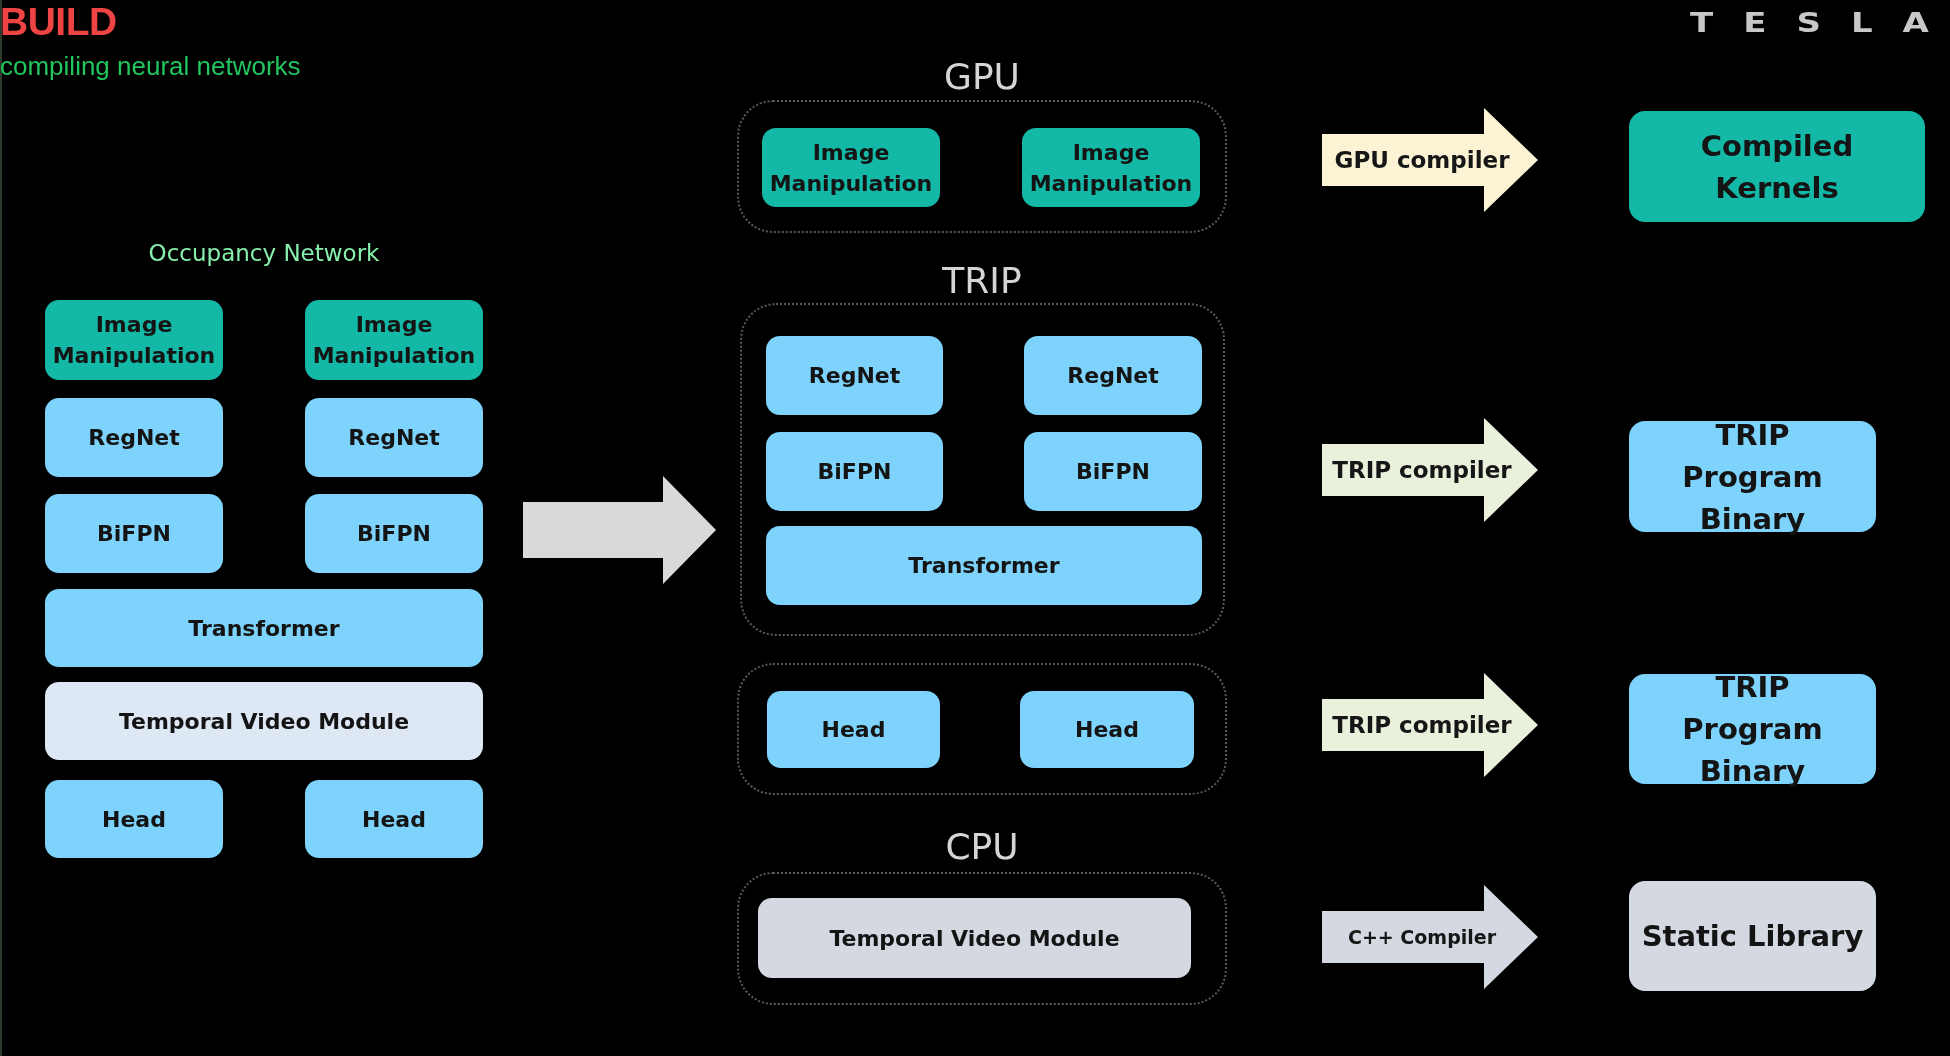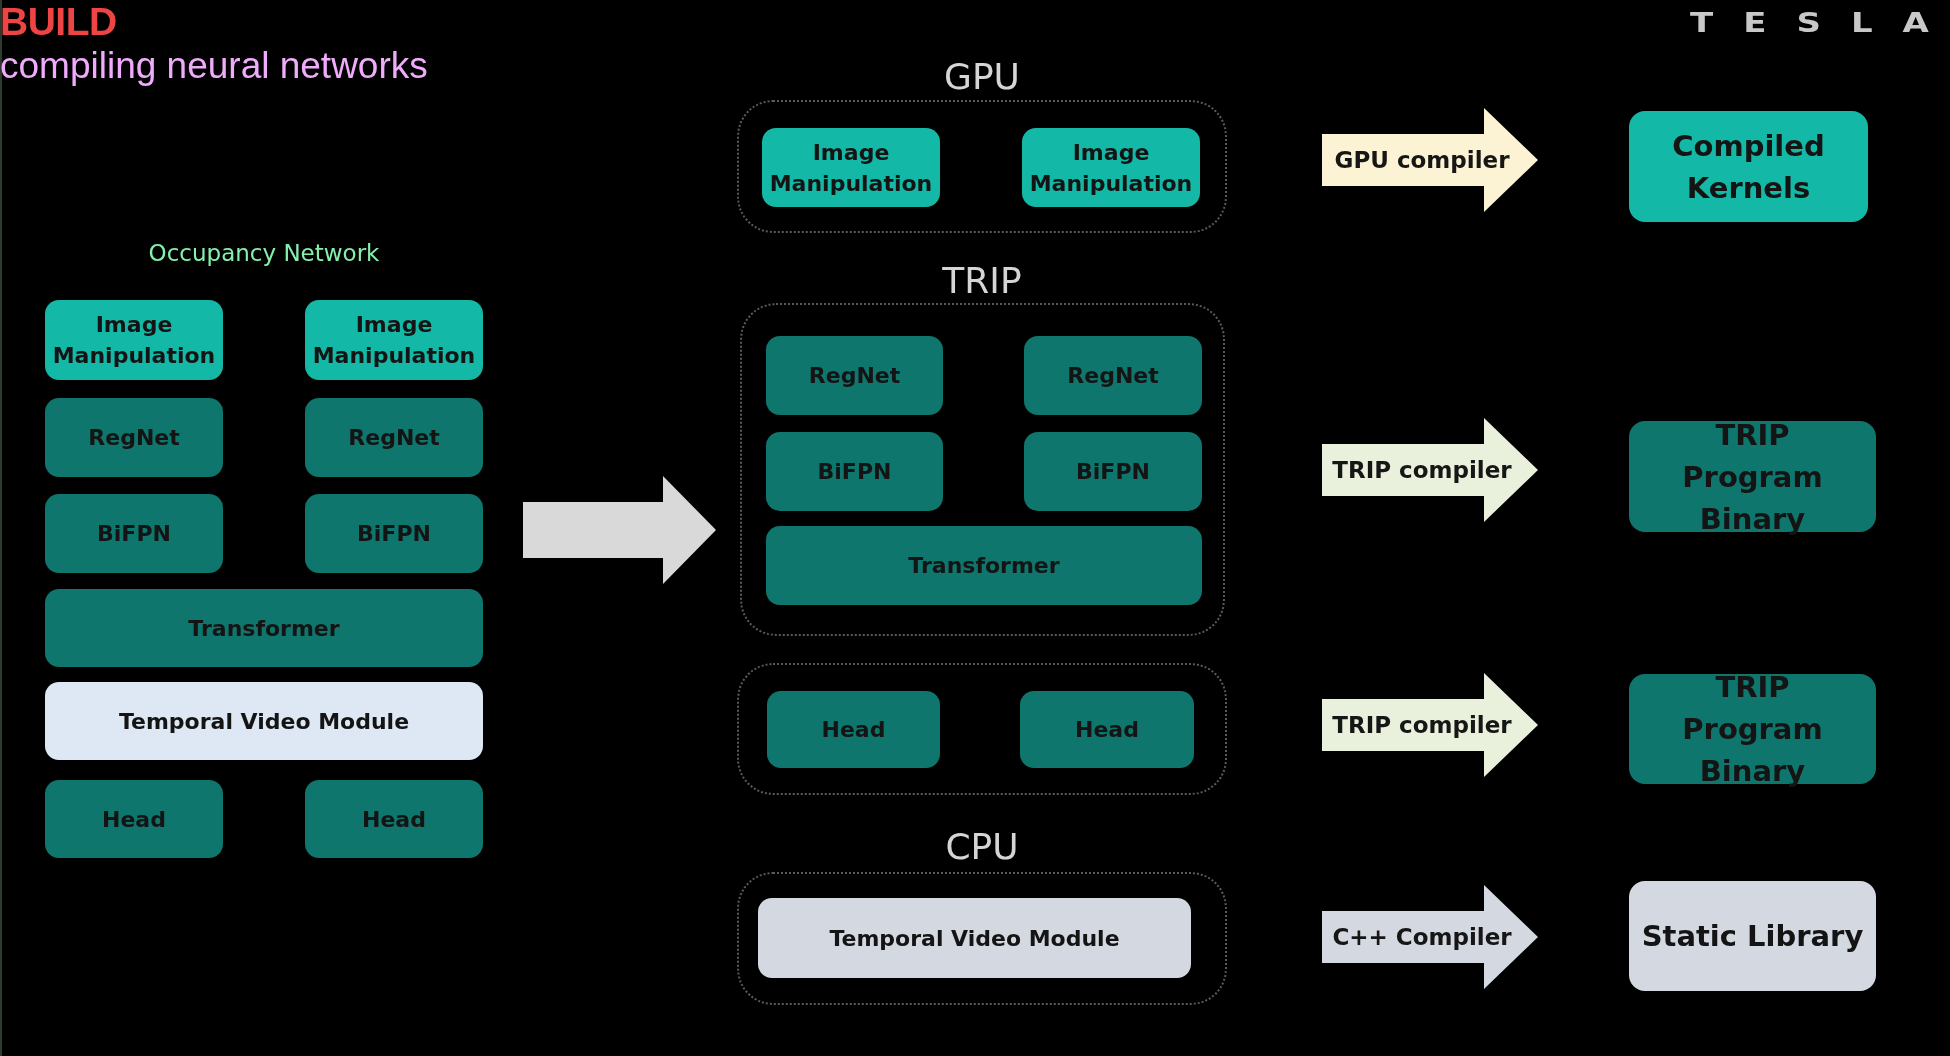--- a/index.html
+++ b/index.html
@@ -2,31 +2,31 @@
 <html><head>
 <meta charset="utf-8">
 <style>
   html, body { margin:0; padding:0; }
   body {
     width:1950px; height:1056px; background:#000; position:relative; overflow:hidden;
     font-family:"Liberation Sans", sans-serif; color:#111;
   }
   .edge { position:absolute; left:0; top:0; width:2px; height:1056px; background:#2f3a2f; }
   .title { position:absolute; left:0; top:0; font-size:39px; font-weight:bold; color:#ef4444; line-height:44px; letter-spacing:-0.5px; }
-  .subtitle { position:absolute; left:0; top:48px; font-size:37px; color:#f0abfc; line-height:36px; }
+  .subtitle { position:absolute; left:0; top:48px; font-size:26px; color:#22c55e; line-height:36px; }
   .logo { position:absolute; left:1690px; top:6px; font-size:34px; color:#c8c8c8; letter-spacing:30px; font-family:"DejaVu Sans", sans-serif; font-weight:bold; transform:scaleY(0.8); transform-origin:top left; }
   .label-blue { position:absolute; font-size:23px; color:#86efac; font-family:"DejaVu Sans", sans-serif; text-align:center; }
   .section-label { position:absolute; font-size:36px; color:#d5d5d5; text-align:center; width:200px; font-family:"DejaVu Sans", sans-serif; }
   .box {
     position:absolute; border-radius:14px; display:flex; align-items:center; justify-content:center;
     text-align:center; font-weight:bold; font-size:22px; line-height:31px; color:#141414;
     font-family:"DejaVu Sans", sans-serif; box-sizing:border-box; padding:0 4px;
   }
   .yellow { background:#14b8a6; }
-  .green { background:#0f766e; }
+  .green { background:#7dd3fc; }
   .blue { background:#dde8f4; }
   .grayblue { background:#d3d8e1; }
   .result { font-size:29px; line-height:42px; border-radius:16px; }
   .dotted { position:absolute; border:2px dotted #5a5a5a; border-radius:36px; box-sizing:border-box; }
   .arrow { position:absolute; }
   .arrow svg { position:absolute; left:0; top:0; }
   .arrow-label { position:absolute; display:flex; align-items:center; justify-content:center; font-weight:bold; color:#161616; font-family:"DejaVu Sans", sans-serif; }
 </style>
 </head>
 <body>
@@ -100,19 +100,19 @@
   <svg width="218" height="104">
     <polygon points="0,26 162,26 162,0 216,52 162,104 162,78 0,78" fill="#e9f0dc"></polygon>
   </svg>
   <div class="arrow-label" style="left:0; top:26px; width:200px; height:52px; font-size:23px;">TRIP compiler</div>
 </div>
 
 <div class="arrow" style="left:1322px; top:885px; width:218px; height:104px;">
   <svg width="218" height="104">
     <polygon points="0,26 162,26 162,0 216,52 162,104 162,78 0,78" fill="#d3d8e1"></polygon>
   </svg>
-  <div class="arrow-label" style="left:0; top:26px; width:200px; height:52px; font-size:23px;">C++ Compiler</div>
+  <div class="arrow-label" style="left:0; top:26px; width:200px; height:52px; font-size:19px;">C++ Compiler</div>
 </div>
 
-<div class="box yellow result" style="left:1629px; top:111px; width:239px; height:111px; padding:0 12px;">Compiled Kernels</div>
+<div class="box yellow result" style="left:1629px; top:111px; width:296px; height:111px; padding:0 12px;">Compiled Kernels</div>
 <div class="box green result" style="left:1629px; top:421px; width:247px; height:111px; padding:0 20px;">TRIP Program Binary</div>
 <div class="box green result" style="left:1629px; top:674px; width:247px; height:110px; padding:0 20px;">TRIP Program Binary</div>
 <div class="box grayblue result" style="left:1629px; top:881px; width:247px; height:110px;">Static Library</div>
 
 </body></html>

